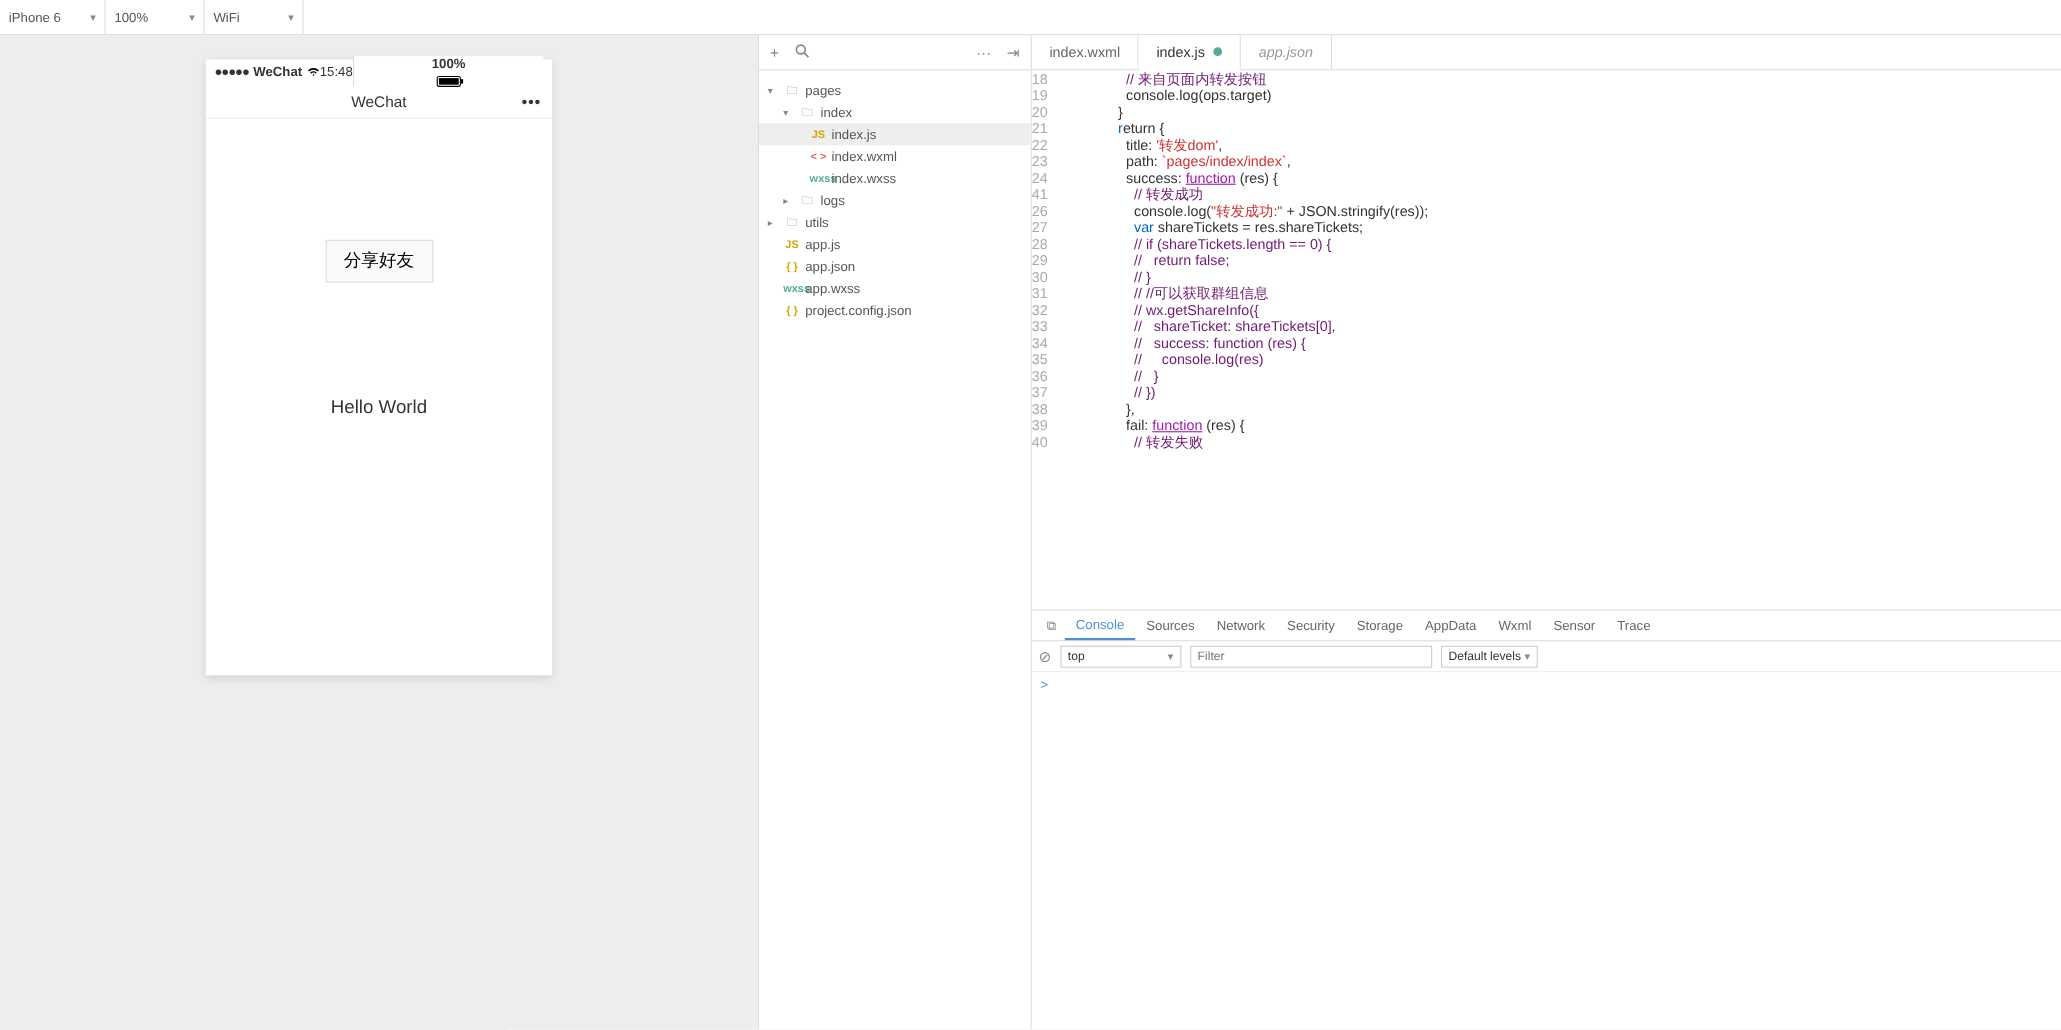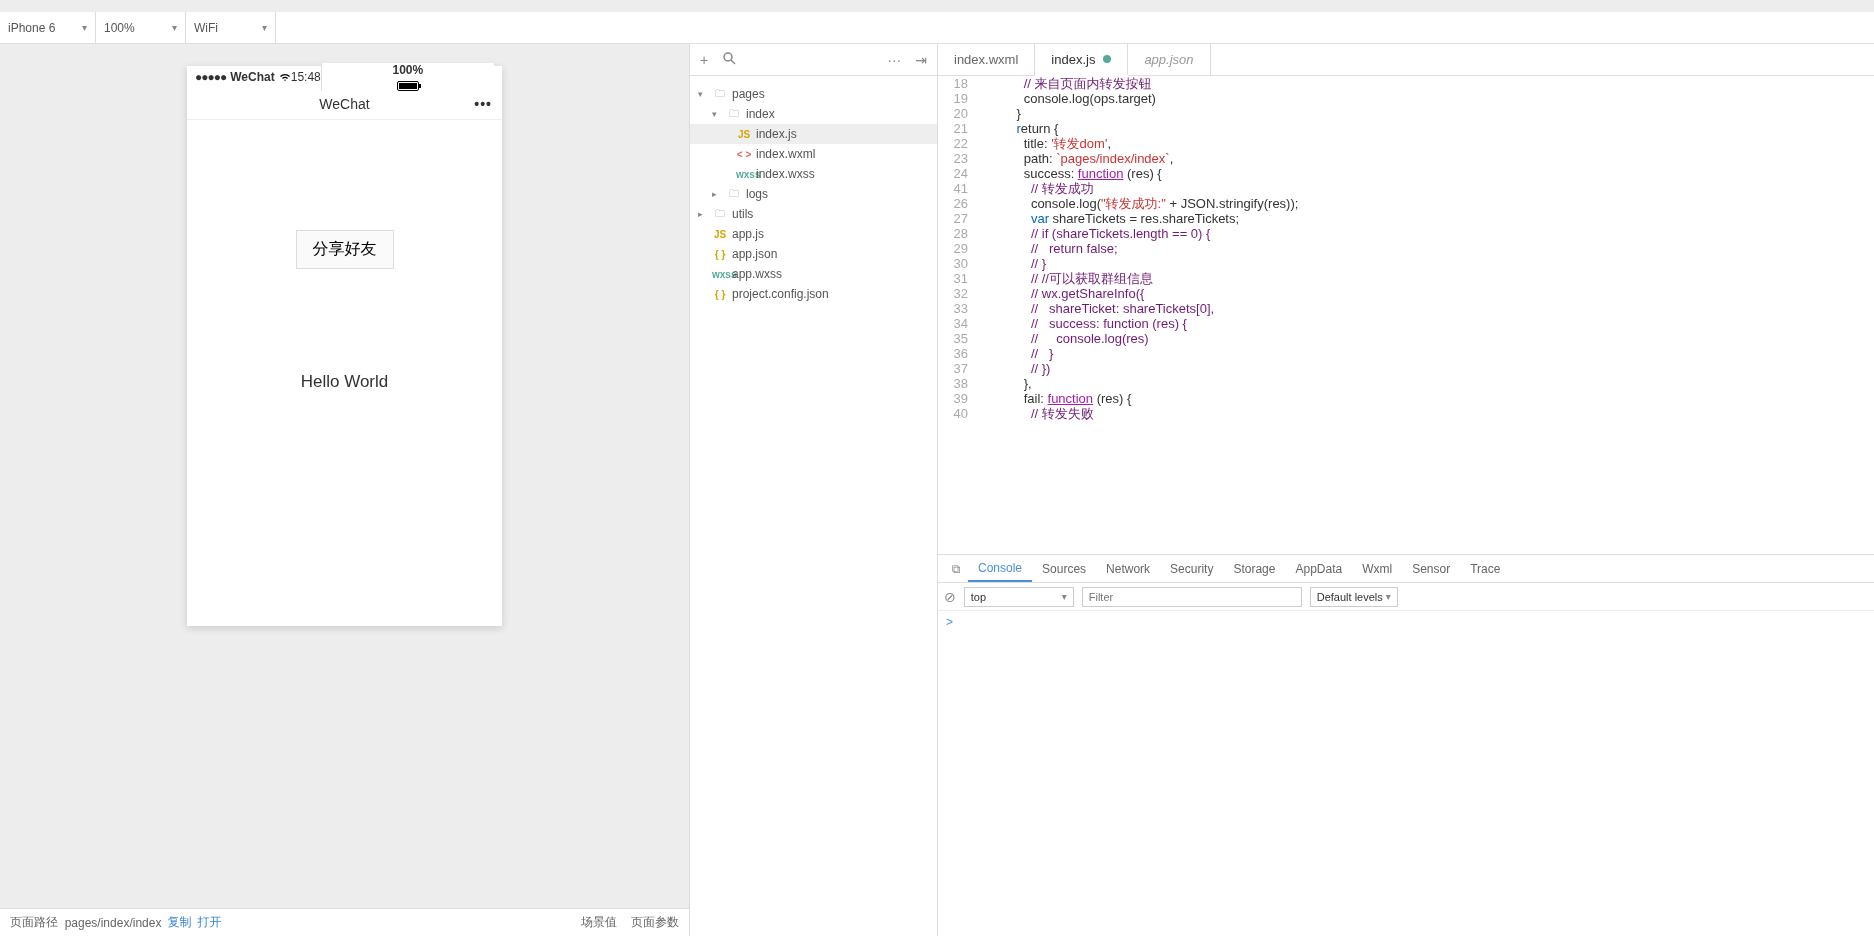--- a/index.html
+++ b/index.html
@@ -1,18 +1,18 @@
 <!DOCTYPE html>
 <html><head>
 <meta charset="utf-8">
 <style>
 * { margin: 0; padding: 0; box-sizing: border-box; font-family: -apple-system, "Microsoft YaHei", sans-serif; }
 body { background: #ededed; font-size: 12px; color: #333; overflow: hidden; }
 .app { display: flex; flex-direction: column; height: 936px; width: 1874px; }
-.topbar { height: 32px; background: #fff; border-bottom: 1px solid #ddd; display: flex; align-items: center; margin-top: 12px; }
+.topbar { height: 32px; background: #fff; border-bottom: 1px solid #ddd; display: flex; align-items: center; }
 .topbar .sel { display: flex; align-items: center; justify-content: space-between; padding: 0 8px; border-right: 1px solid #ddd; height: 100%; color: #555; cursor: pointer; }
 .chev { font-size: 10px; color: #888; }
 .main { flex: 1; display: flex; min-height: 0; }
 .simwrap { width: 689px; background: #ededed; position: relative; display: flex; flex-direction: column; }
 .simarea { flex: 1; display: flex; justify-content: center; align-items: flex-start; padding-top: 22px; }
 .phone { width: 315px; height: 560px; background: #fff; box-shadow: 0 2px 8px rgba(0,0,0,0.15); display: flex; flex-direction: column; }
 .statusbar { height: 22px; display: flex; align-items: center; justify-content: space-between; padding: 0 8px; font-size: 12px; }
 .statusbar .left { display: flex; align-items: center; gap: 4px; font-weight: 600; }
 .statusbar .dots { letter-spacing: -1px; }
 .statusbar .right { display: flex; align-items: center; gap: 4px; font-weight: 600; }
@@ -48,21 +48,21 @@
 .treeitem .arrow { width: 10px; font-size: 9px; color: #888; }
 .treeitem .ficon { width: 16px; font-size: 10px; text-align: center; }
 .ic-folder { color: #888; }
 .ic-js { color: #d6a500; font-weight: bold; }
 .ic-wxml { color: #d66; font-weight: bold; font-size: 8px; }
 .ic-wxss { color: #5a9; font-weight: bold; font-size: 8px; }
 .ic-json { color: #d6a500; font-weight: bold; }
 
 .editor { flex: 1; display: flex; flex-direction: column; min-width: 0; }
 .codearea { flex: 1; display: flex; font-family: Consolas, monospace; font-size: 13px; line-height: 15px; overflow: hidden; min-height: 0; }
-.gutter { width: 48px; background: #fff; text-align: right; padding-right: 18px; color: #aaa; padding-top: 0; }
+.gutter { width: 48px; background: #fff; text-align: left; padding-right: 18px; color: #aaa; padding-top: 0; }
 .gutter div { height: 15px; }
 .foldcol { width: 16px; background: #fff; }
 .codelines { flex: 1; background: #fff; padding-top: 0; white-space: pre; color: #333; overflow-x: auto; min-width: 0; }
 .codelines div { height: 15px; }
 .c-comment { color: #701a75; }
 .c-str { color: #c33; }
 .c-kw { color: #06c; }
 .c-blue { color: #a21caf; text-decoration: underline; }
 
 .statline { height: 22px; border-top: 1px solid #ddd; background: #f7f7f7; display: flex; align-items: center; padding: 0 10px; color: #666; font-size: 11px; gap: 20px; }
@@ -121,29 +121,20 @@
           </div>
           <div class="navbar">
             <span>WeChat</span>
             <span class="menu">•••</span>
           </div>
           <div class="phone-body">
             <button class="share-btn">分享好友</button>
             <div class="hello">Hello World</div>
           </div>
         </div>
-      </div>
-      <div class="simfooter">
-        <span>页面路径</span>&nbsp;&nbsp;
-        <span>pages/index/index</span>
-        <span class="link">复制</span>
-        <span class="link">打开</span>
-        <span class="sp"></span>
-        <span class="rbtn">场景值</span>
-        <span class="rbtn">页面参数</span>
       </div>
     </div>
 
     <div class="right">
       <div class="tabsrow">
         <div class="filepanehead">
           <span class="iconbtn">+</span>
           <span class="iconbtn">
             <svg width="14" height="14" viewBox="0 0 14 14">
                 <circle cx="6" cy="6" r="4" stroke="#888" stroke-width="1.5" fill="none"></circle>

